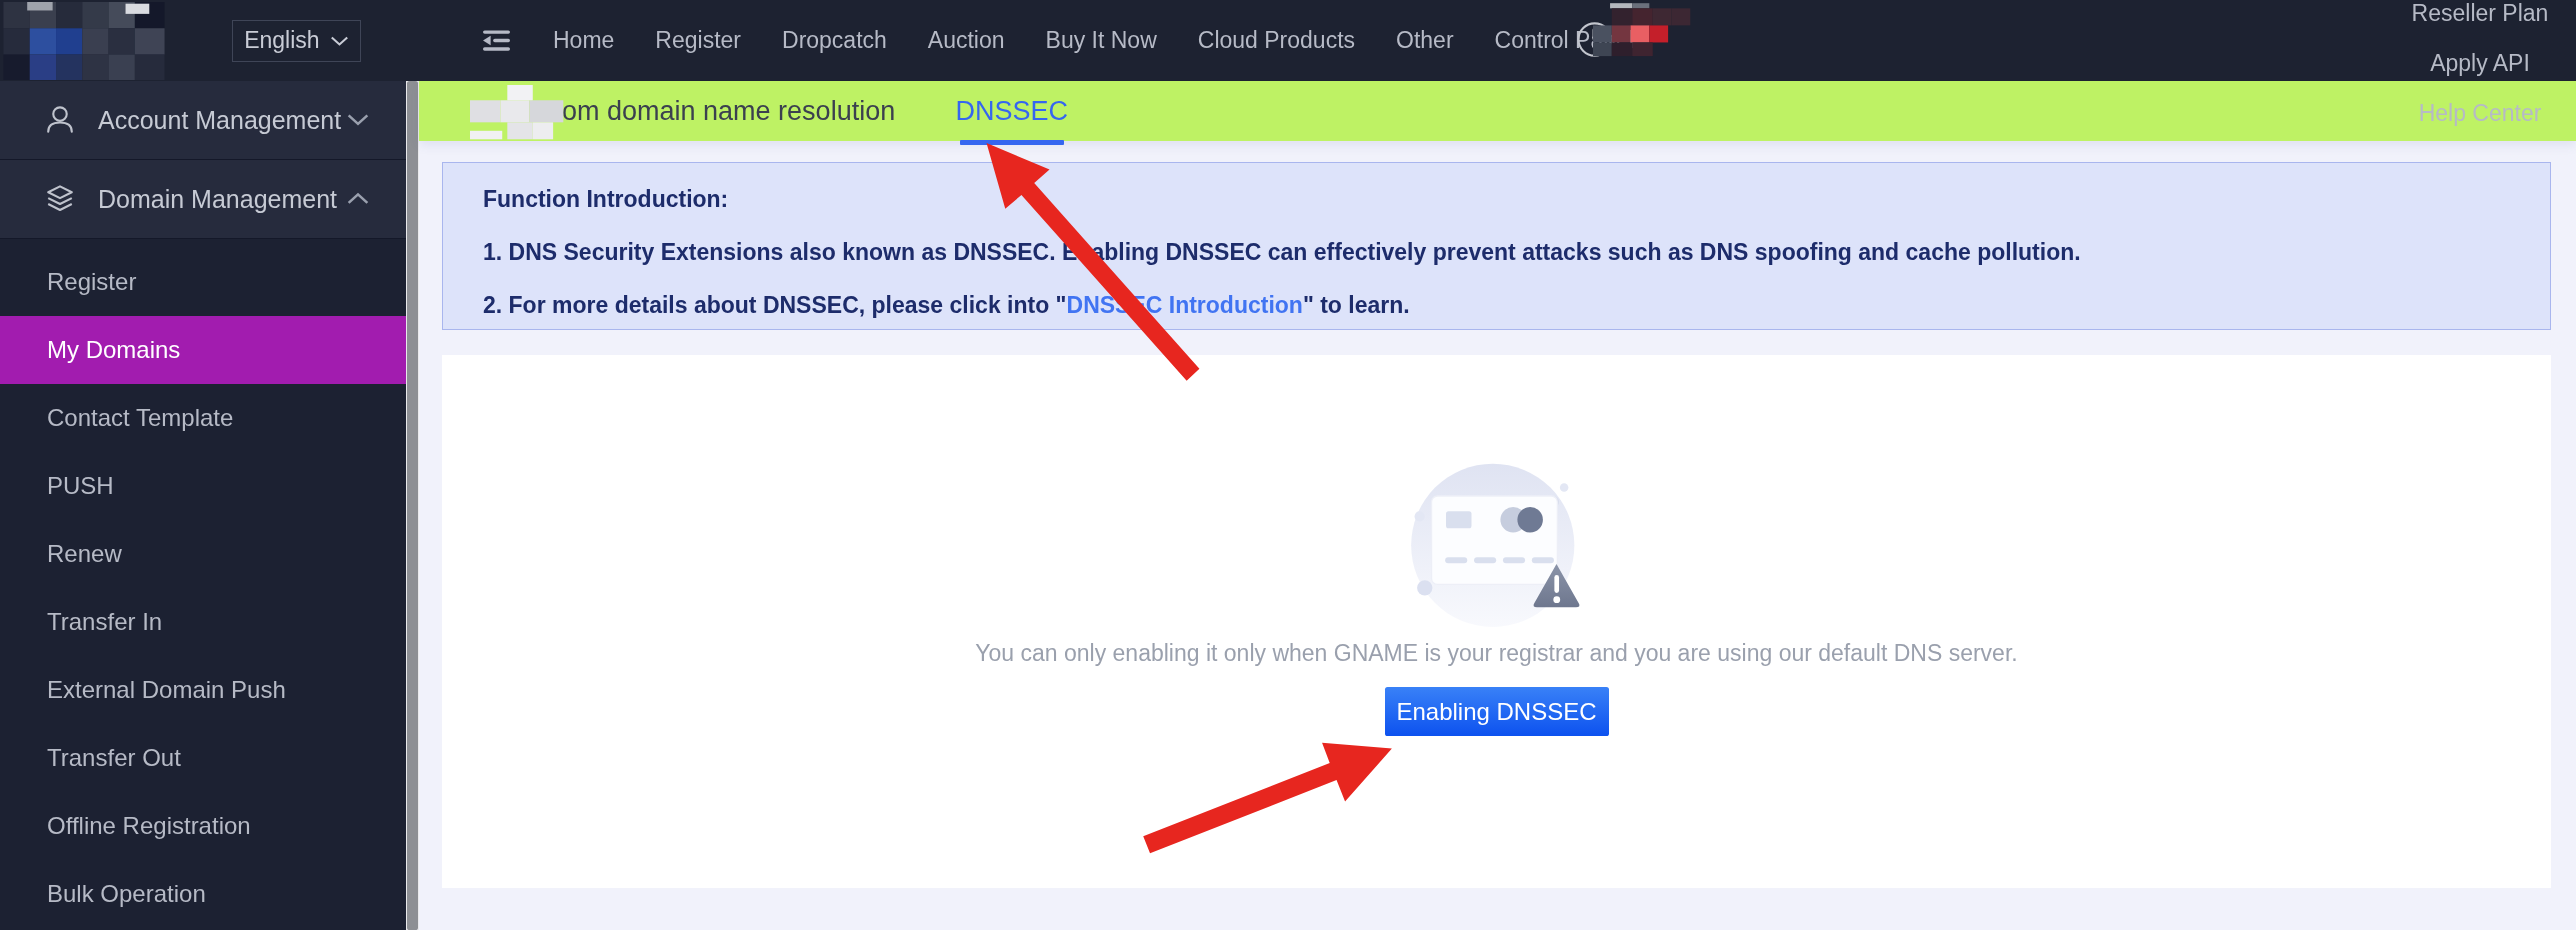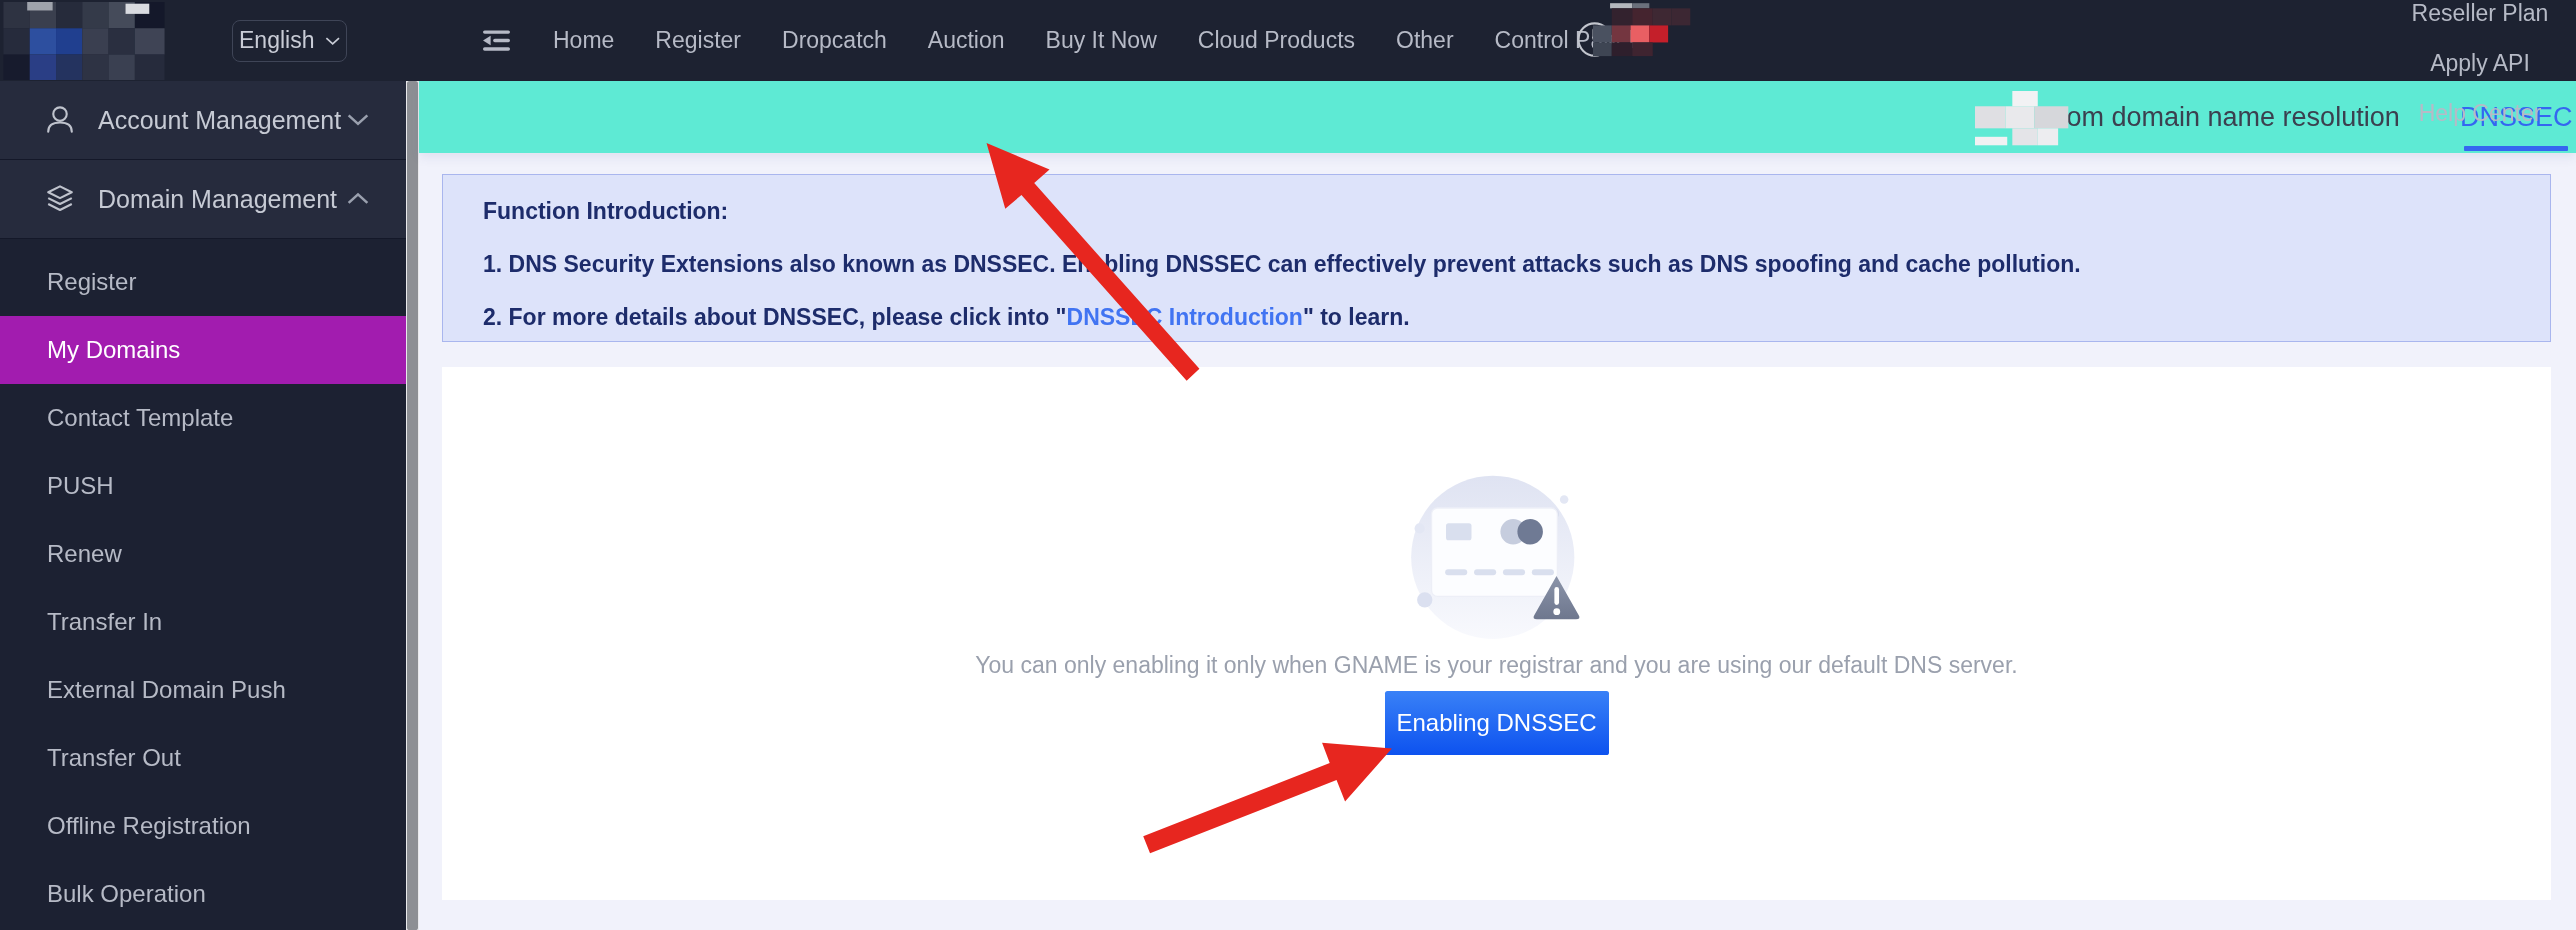--- a/index.html
+++ b/index.html
@@ -2,22 +2,22 @@
 <html style="font-size:13.6px"><head>
 <meta charset="utf-8">
 <style>
   html,body { margin:0; padding:0; background:#f1f2fb; }
   .app { position:relative; width:2576px; height:930px; overflow:hidden;
          font-family:"Liberation Sans", sans-serif; -webkit-font-smoothing:antialiased; }
 
   
   .topnav { position:absolute; left:0; top:0; width:2576px; height:81px; background:#1d2231; z-index:5; }
   .logo-mosaic { position:absolute; left:3.4px; top:1.7px; }
-  .lang-btn { position:absolute; left:232px; top:19.6px; width:115px; height:42px; box-sizing:border-box;
-              background:transparent; border:1.7px solid #3f4557; border-radius:8px; color:#c9ccd6;
+  .lang-btn { position:absolute; left:232px; top:19.6px; width:129px; height:42px; box-sizing:border-box;
+              background:transparent; border:1.7px solid #3f4557; border-radius:0; color:#c9ccd6;
               font-size:23px; font-family:inherit; display:flex; align-items:center; justify-content:center; gap:10.2px; cursor:pointer; }
   .mainnav { position:absolute; left:481px; top:0; height:81px; display:flex; align-items:center; gap:41px; }
   .mainnav a, .rightnav a { color:#b6bac6; font-size:23px; text-decoration:none; white-space:nowrap; cursor:pointer; }
   .collapse-btn { display:flex; align-items:center; cursor:pointer; }
   .notice-cluster { position:absolute; left:1574px; top:0; width:128px; height:81px; }
   .notice-cluster .badge-mosaic { position:absolute; left:19px; top:3.4px; }
   .notice-cluster .warn-circle { position:absolute; left:0; top:20.4px; }
   .rightnav { position:absolute; right:17px; top:0; height:81px; display:flex; align-items:center; gap:23px;flex-direction:column; }
   .user-mosaic { display:block; }
 
@@ -31,39 +31,39 @@
   .side-item { height:68px; display:flex; align-items:center; padding-left:47px;
                color:#b6bac6; font-size:24px; cursor:pointer; }
   .side-item.active { background:#a21caf; color:#ffffff; }
 
   
   .scrollbar { position:absolute; left:406px; top:81px; width:12.8px; height:849px; background:#e9e9ec; }
   .scrollbar .thumb { position:absolute; left:0.9px; top:0; width:11px; height:849px; background:#8d8f94; border-radius:2.6px; }
 
   
   .content { position:absolute; left:419px; top:81px; width:2157px; height:849px; background:#f1f2fb; }
-  .tabrow { position:relative; height:72px; background:#5eead4; display:flex; align-items:center;
-            box-shadow:0 5.1px 10.2px rgba(70,80,150,0.10);justify-content:flex-end; }
+  .tabrow { position:relative; height:60px; background:#bef264; display:flex; align-items:center;
+            box-shadow:0 5.1px 10.2px rgba(70,80,150,0.10); }
   .tab { position:relative; height:72px; display:flex; align-items:center; font-size:27px; cursor:pointer; white-space:nowrap; }
   .tab-resolution { margin-left:41px; padding-left:102px; color:#3b404f; }
   .tab-mosaic { position:absolute; left:10.2px; top:10.2px; }
   .tab-dnssec { margin-left:57px; color:#3566f0; padding:0 3.4px; }
   .tab-dnssec .underline { position:absolute; left:50%; transform:translateX(-50%); bottom:1.7px;
                            width:104px; height:5.1px; background:#3566f0; border-radius:0.9px; }
 
   .introbox { margin:21px 25px 0 23px; height:168px; box-sizing:border-box; background:#dde3fa;
               border:1.7px solid #a9b6ee; padding:22px 0 0 40px; color:#1d2c6b; font-size:23px;font-weight:bold; }
   .introbox p { margin:0 0 24px 0; line-height:29px; }
   .introbox .link { color:#4174f2; text-decoration:none; cursor:pointer; }
 
   .panel { margin:25px 25px 0 23px; height:533px; background:#ffffff;
            display:flex; flex-direction:column; align-items:center; }
   .illustration { margin-top:107px; display:block; }
   .caption { margin:8px 0 0 0; color:#9aa0ad; font-size:23px; }
-  .primary-btn { margin-top:12px; width:224px; height:64px; border:none; border-radius:2.6px;
+  .primary-btn { margin-top:20px; width:224px; height:49px; border:none; border-radius:2.6px;
                  background:linear-gradient(#3981f7,#0d52ef); color:#ffffff; font-size:24px;
                  font-family:inherit; cursor:pointer; }
 
   
   .arrows { position:absolute; left:0; top:0; width:2576px; height:930px; z-index:20; pointer-events:none; }
 </style>
 </head>
 <body>
 
 <div class="app">

